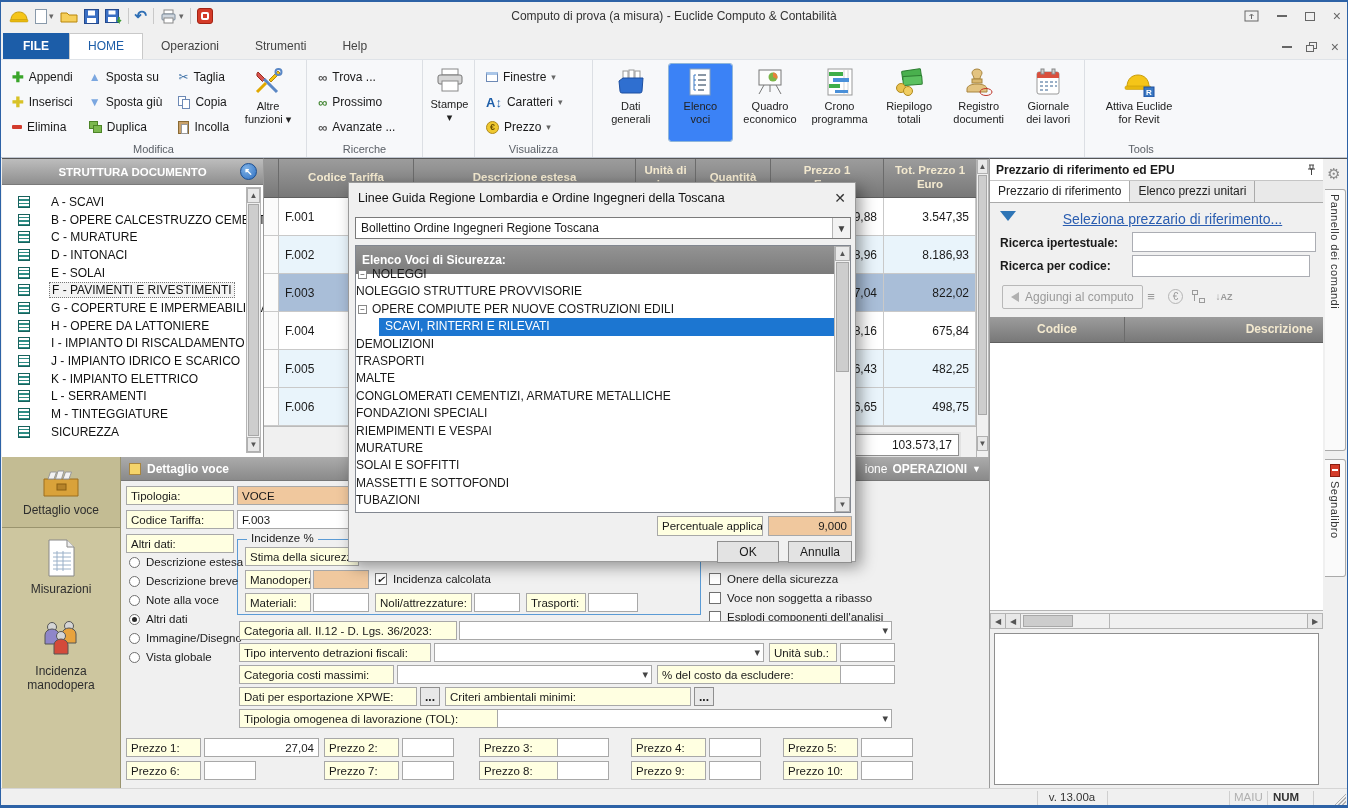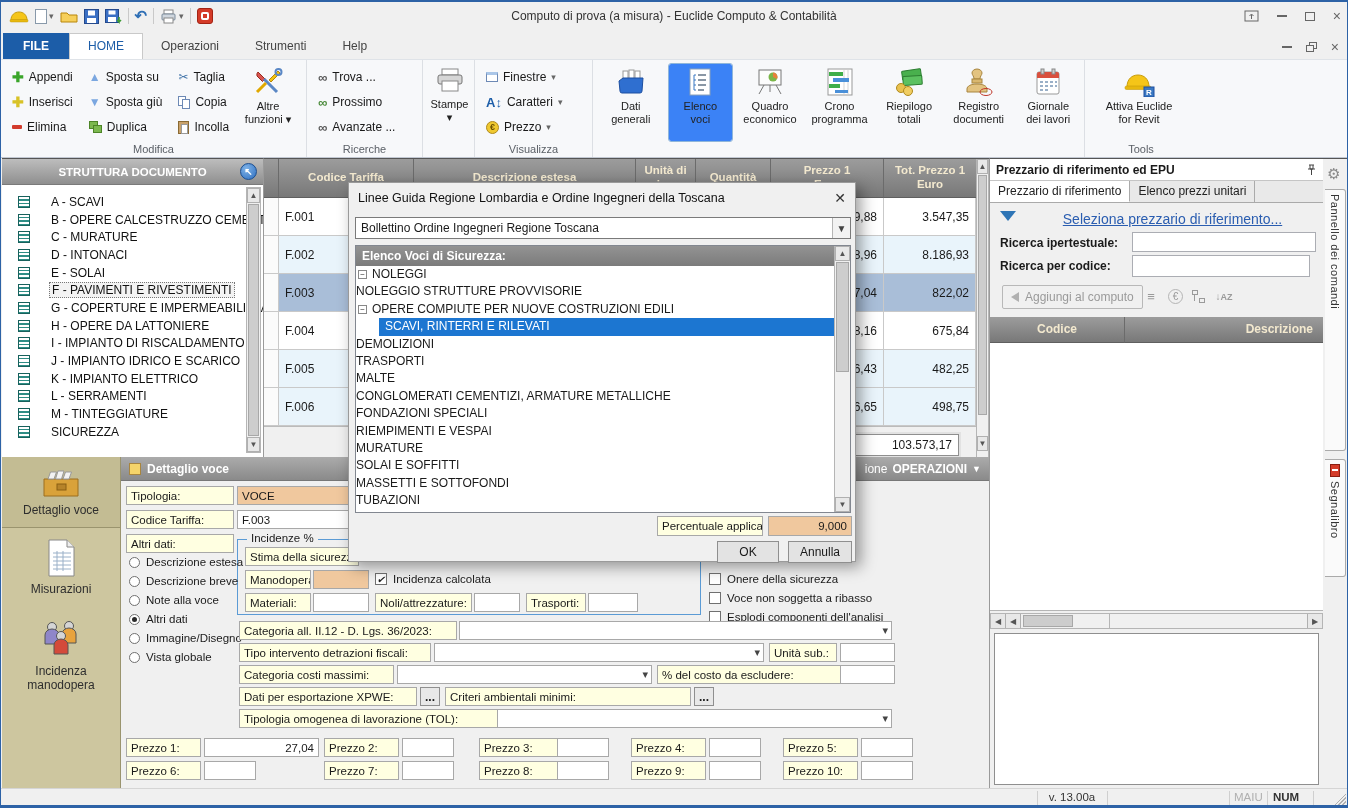--- a/index.html
+++ b/index.html
@@ -136,21 +136,21 @@
 .check{position:absolute;display:flex;align-items:center;gap:6px;font-size:11.5px}
 .check i{width:12px;height:12px;border:1px solid #707070;background:#fff;display:inline-flex;align-items:center;justify-content:center;font-size:10px;color:#222}
 
 
 .dialog{position:absolute;left:347px;top:180px;width:508px;height:380px;background:#f0f0f0;border:1px solid #9a9a9a;box-shadow:5px 5px 14px rgba(0,0,0,.38);z-index:40}
 .dtitle{height:30px;display:flex;align-items:center;padding:0 9px;font-size:12.5px;color:#111}
 .dclose{margin-left:auto;font-size:14px;color:#333}
 .dcombo{position:absolute;left:6px;top:34px;width:496px;height:22px;background:#fff;border:1px solid #7a7a7a;display:flex;align-items:center;padding:0 5px}
 .dcombo .db{position:absolute;right:0;top:0;width:18px;height:100%;border-left:1px solid #b5b5b5;display:flex;align-items:center;justify-content:center;color:#444;font-size:10px;background:#f2f2f2}
 .dlist{position:absolute;left:6px;top:62px;width:496px;height:268px;background:#fff;border:1px solid #828790}
-.dlh{height:20px;background:linear-gradient(#939393,#7b7b7b);color:#fff;font-weight:bold;display:flex;align-items:center;padding:0 6px;margin-right:16px}
+.dlh{height:28px;background:linear-gradient(#939393,#7b7b7b);color:#fff;font-weight:bold;display:flex;align-items:center;padding:0 6px;margin-right:16px}
 .ditems{position:absolute;left:0;top:20px;right:16px;bottom:0;overflow:hidden}
 .ditem{height:17.4px;line-height:17.4px;white-space:nowrap;font-size:12px;position:relative}
 .ditem.lv0{padding-left:16px}
 .ditem.lv1{}
 .ditem .exp{position:absolute;left:2px;top:4px;width:9px;height:9px;border:1px solid #888;background:#fff;font-size:8px;line-height:7px;text-align:center;color:#333}
 .ditem.sel{background:#1c76d1;color:#fff;margin-left:23px;padding-left:6px}
 .dsb{position:absolute;right:0;top:0;width:16px;bottom:0;background:#f0f0f0;border-left:1px solid #b5b5b5}
 .dperc-lab{position:absolute;left:308px;top:333px;width:106px;height:20px}
 .dperc-val{position:absolute;left:419px;top:333px;width:84px;height:20px;justify-content:flex-end}
 .dbtn{position:absolute;top:358px;height:22px;background:#e3e3e3;border:1px solid #8f8f8f;display:flex;align-items:center;justify-content:center;font-size:12px}

